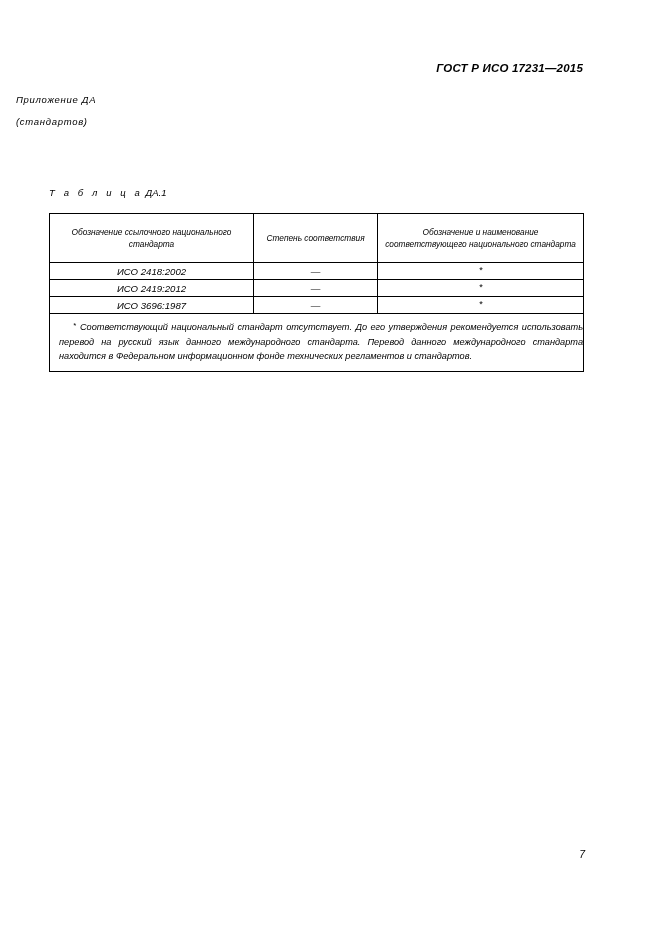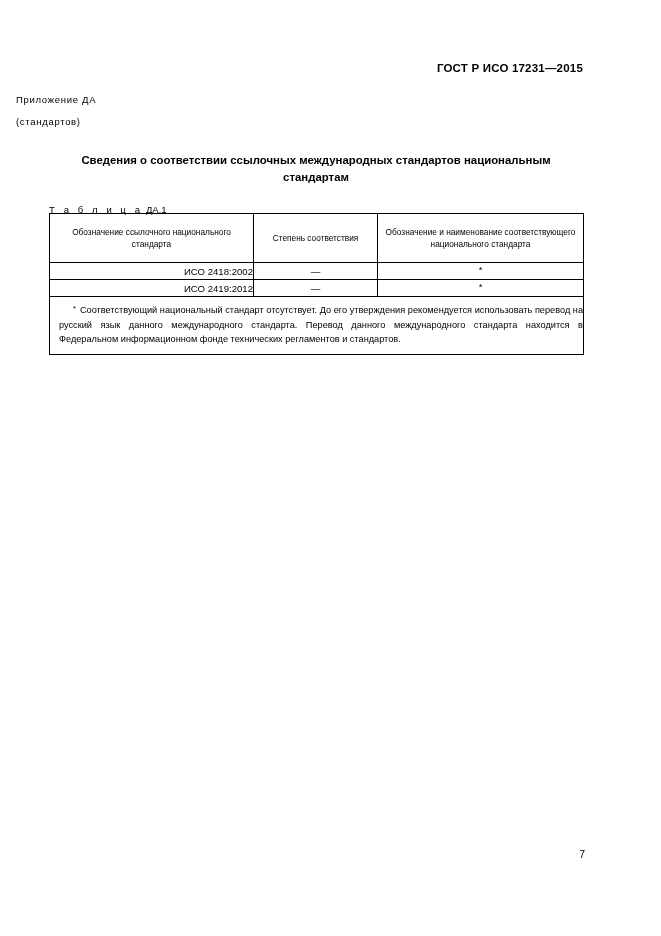--- a/index.html
+++ b/index.html
@@ -15,20 +15,21 @@
     color: #000000;
     -webkit-font-smoothing: antialiased;
   }
 
   .page {
     position: absolute;
     inset: 0;
     width: 661px;
     height: 936px;
     overflow: hidden;
+    font-style: italic;
   }
 
   
   .doc-header {
     position: absolute;
     top: 62px;
     right: 78px;
     font-size: 11.5px;
     font-weight: bold;
     letter-spacing: 0.2px;
@@ -65,21 +66,21 @@
     font-weight: bold;
     line-height: 17px;
   }
   .main-heading .line {
     display: block;
   }
 
   
   .table-caption {
     position: absolute;
-    top: 204px;
+    top: 187px;
     left: 49px;
     font-size: 9.5px;
     white-space: nowrap;
   }
   .table-caption .sp {
     letter-spacing: 3.1px;
   }
 
   
   .ref-table {
@@ -108,21 +109,21 @@
     border-bottom-width: 1.9px;
   }
 
   .ref-table tr.data-row td {
     height: 16px;
     font-size: 9.6px;
     line-height: 13px;
   }
   .cell-std {
     padding-left: 8px;
-    text-align: right;
+    text-align: center;
   }
   .cell-dash {
     text-align: center;
     font-size: 9.6px;
   }
   .cell-star {
     text-align: center;
     font-size: 7.5px;
     vertical-align: top !important;
     padding-top: 3px;
@@ -158,21 +159,20 @@
 <div class="page">
 
   <div class="doc-header">ГОСТ Р ИСО 17231—2015</div>
 
   <div class="annex-block">
     <p class="annex-title">Приложение ДА</p>
     <p class="annex-sub">(стандартов)</p>
   </div>
 
   <div class="main-heading">
-    <span class="line">Сведения о соответствии ссылочных международных стандартов национальным стандартам</span>
   </div>
 
   <div class="table-caption">
     <span class="sp">Т а б л и ц а</span><span>&nbsp;</span><span>ДА.1</span>
   </div>
 
   <table class="ref-table">
     <colgroup>
       <col class="col-a">
       <col class="col-b">
@@ -190,20 +190,25 @@
         <td class="cell-dash">—</td>
         <td class="cell-star">*</td>
       </tr>
 
       <tr class="data-row">
         <td class="cell-std">ИСО 2419:2012</td>
         <td class="cell-dash">—</td>
         <td class="cell-star">*</td>
       </tr>
 
+      <tr class="data-row">
+        <td class="cell-std">ИСО 3696:1987</td>
+        <td class="cell-dash">—</td>
+        <td class="cell-star">*</td>
+      </tr>
 
       <tr class="note-row">
         <td colspan="3"><span class="note-star">*</span><span>Соответствующий национальный стандарт отсутствует. До его утверждения рекомендуется использовать перевод на русский язык данного международного стандарта. Перевод данного международного стандарта находится в Федеральном информационном фонде технических регламентов и стандартов.</span></td>
       </tr>
     </tbody>
   </table>
 
   <div class="folio">7</div>
 
 </div>

